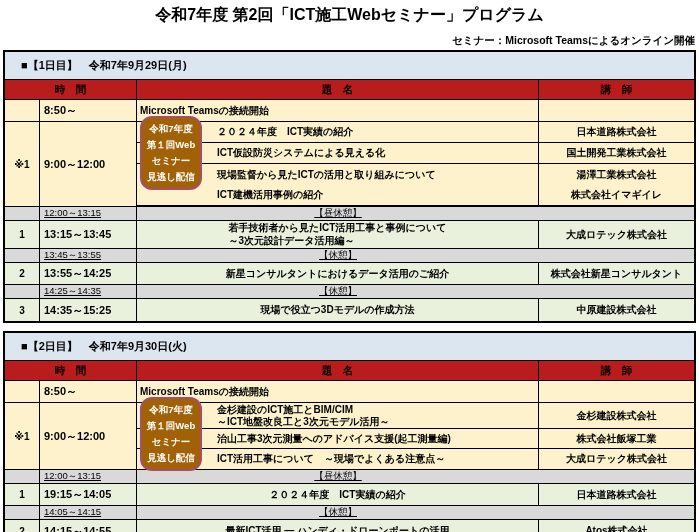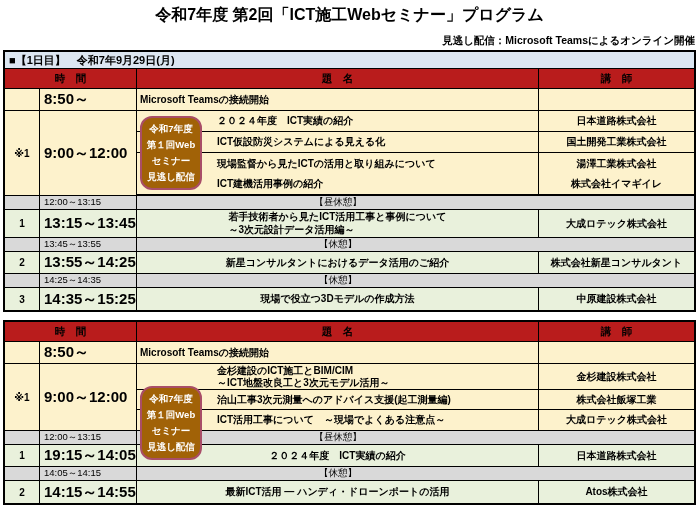--- a/index.html
+++ b/index.html
@@ -29,47 +29,47 @@
   .tbl {
     position:relative;
     margin:0 3px 8px 3px;
     border:2px solid #000;
     background:#fff;
   }
   .day-header {
     background:#DCE6F1;
     font-size:11px;
     font-weight:bold;
-    height:17px;
+    height:28px;
     display:flex; align-items:center;
-    padding-left:4px;
+    padding-left:16px;
     border-bottom:1px solid #000;
   }
   .row { display:flex; border-bottom:1px solid #000; align-items:stretch; }
   .row.last { border-bottom:none; }
   .colhead { background:#b91c1c; font-weight:bold; font-size:10.5px; height:20px; }
   .ch { display:flex; align-items:center; justify-content:center; }
   .ch-time { width:132px; border-right:1px solid #000; }
   .ch-title { flex:1; border-right:1px solid #000; }
   .ch-lect { width:155px; }
 
   .cream { background:#FDF2CC; }
   .green { background:#E9F1DC; }
-  .break { background:#D9D9D9; }
+  .break { background:#D9D9D9;text-decoration:underline; }
 
   .c-no {
     width:35px; border-right:1px solid #000;
     display:flex; align-items:center; justify-content:center;
     font-size:10px; font-weight:bold;
   }
   .c-time {
     width:97px; border-right:1px solid #000;
     display:flex; align-items:center;
     padding-left:4px;
-    font-size:15px; font-weight:bold;
+    font-size:11px; font-weight:bold;
   }
   .c-title {
     flex:1; border-right:1px solid #000;
     display:flex; align-items:center;
     font-size:10px; font-weight:bold;
   }
   .c-title.left { padding-left:3px;text-align:center; }
   .c-title.center { justify-content:center; text-align:center; }
   .c-lect {
     width:155px;
@@ -116,21 +116,21 @@
     color:#fff;
     font-size:9.5px; font-weight:bold;
     padding:3px 0;
     text-align:center;
   }
 </style>
 </head>
 <body>
 
 <div class="page-title">令和7年度 第2回「ICT施工Webセミナー」プログラム</div>
-<div class="page-method">見逃し配信：Microsoft Teamsによるオンライン開催</div>
+<div class="page-method">セミナー：Microsoft Teamsによるオンライン開催</div>
 
 <div class="tbl">
   <div class="day-header">■【1日目】　令和7年9月29日(月)</div>
 
   <div class="row colhead">
     <div class="ch ch-time">時　間</div>
     <div class="ch ch-title">題　名</div>
     <div class="ch ch-lect">講　師</div>
   </div>
 
@@ -210,20 +210,21 @@
 
   <div class="badge">
     <div>令和7年度</div>
     <div>第１回Web</div>
     <div>セミナー</div>
     <div>見逃し配信</div>
   </div>
 </div>
 
 <div class="tbl">
+  <div class="day-header">■【2日目】　令和7年9月30日(火)</div>
 
   <div class="row colhead">
     <div class="ch ch-time">時　間</div>
     <div class="ch ch-title">題　名</div>
     <div class="ch ch-lect">講　師</div>
   </div>
 
   <div class="row cream r22">
     <div class="c-no"></div>
     <div class="c-time">8:50～</div>

